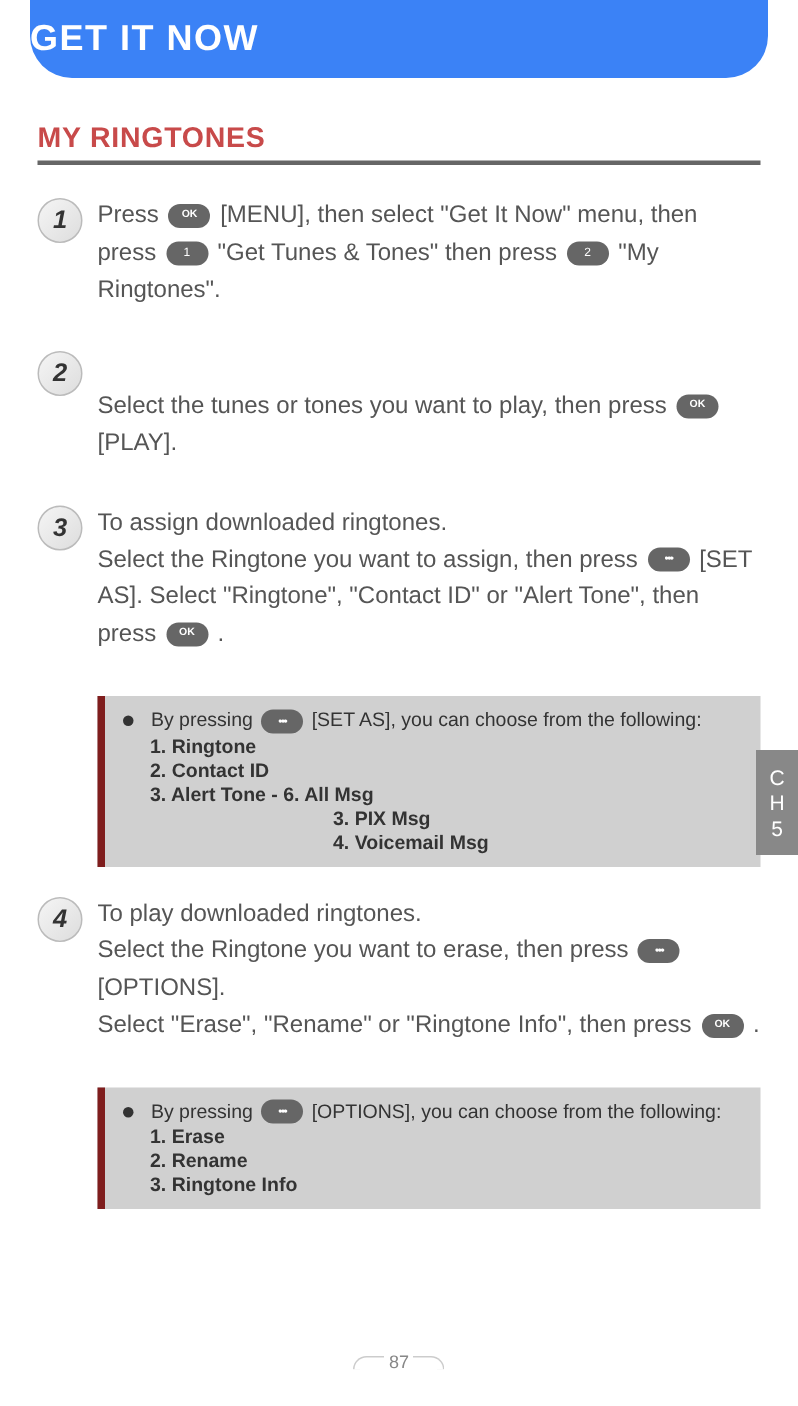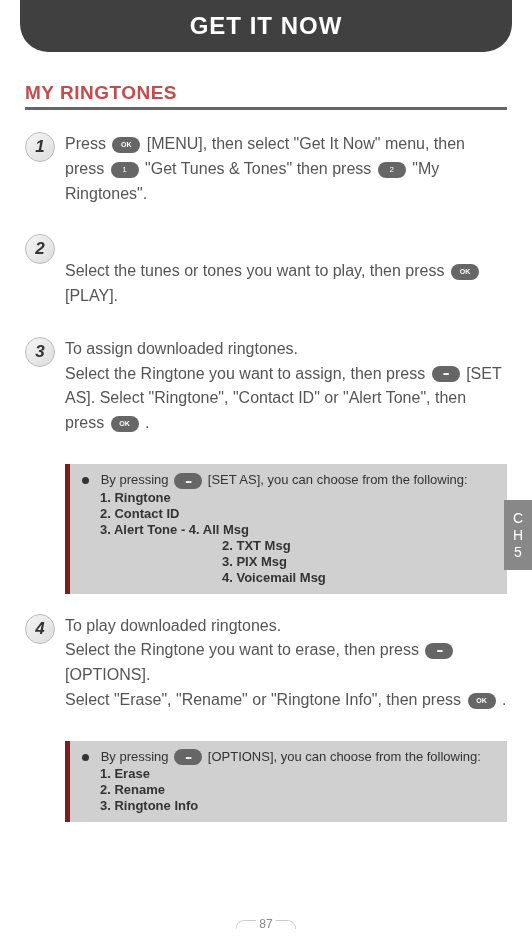--- a/index.html
+++ b/index.html
@@ -8,23 +8,22 @@
       box-sizing: border-box;
     }
     body {
       width: 532px;
       height: 937px;
       background: #fff;
       font-family: Arial, Helvetica, sans-serif;
       position: relative;
     }
     .header-tab {
-      background: #404040;
-      color: #fff;
-      text-align: center;
+      background: #3b82f6;
+      color: #fff;
       font-size: 24px;
       font-weight: bold;
       padding: 12px 0;
       margin: 0 20px;
       border-radius: 0 0 28px 28px;
       letter-spacing: 1px;
     }
     .content {
       padding: 30px 25px 0 25px;
     }
@@ -149,21 +148,21 @@
       background: #888;
       color: #fff;
       width: 28px;
       padding: 10px 0;
       text-align: center;
       font-size: 14px;
       line-height: 1.2;
     }
     .page-num {
       position: absolute;
-      bottom: 6px;
+      bottom: 22px;
       left: 50%;
       transform: translateX(-50%);
       font-size: 12px;
       color: #888;
       text-align: center;
     }
     .page-num::before, .page-num::after {
       content: "";
       display: inline-block;
       width: 20px;
@@ -232,22 +231,21 @@
   
   <div class="note-box">
     <div class="note-line">
       <span class="bullet"></span>
       <span>By pressing </span>
       <span class="key-icon dots"></span>
       <span> [SET AS], you can choose from the following:</span>
     </div>
     <div class="note-line bold indent1">1. Ringtone</div>
     <div class="note-line bold indent1">2. Contact ID</div>
-    <div class="note-line bold indent1">3. Alert Tone -  4. All Msg</div>
-    <div class="note-line bold indent2">2. TXT Msg</div>
+    <div class="note-line bold indent1">3. Alert Tone -  6. All Msg</div>
     <div class="note-line bold indent2">3. PIX Msg</div>
     <div class="note-line bold indent2">4. Voicemail Msg</div>
   </div>
 
   
   <div class="step">
     <div class="step-num">4</div>
     <div class="step-text">
       <span>To play downloaded ringtones.</span><br>
       <span>Select the Ringtone you want to erase, then press </span>

